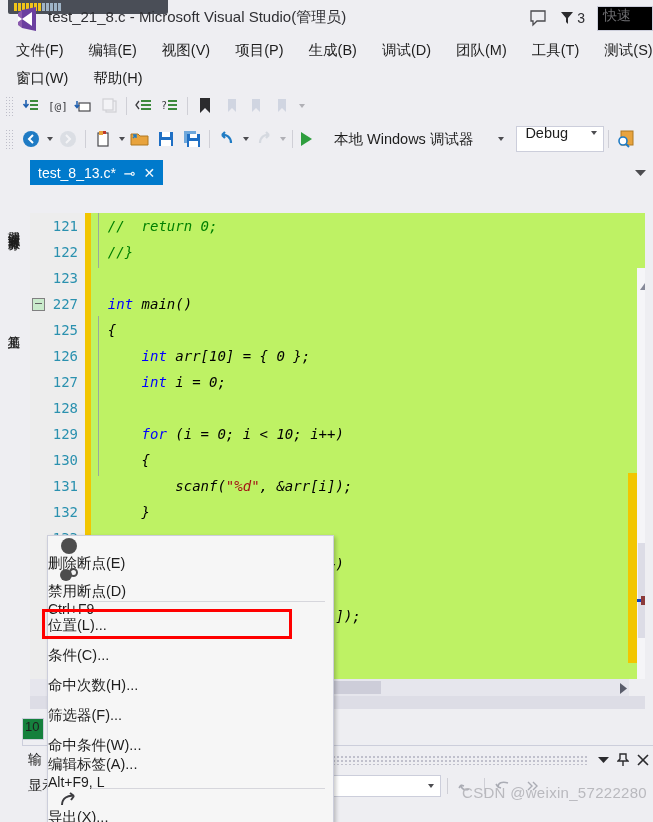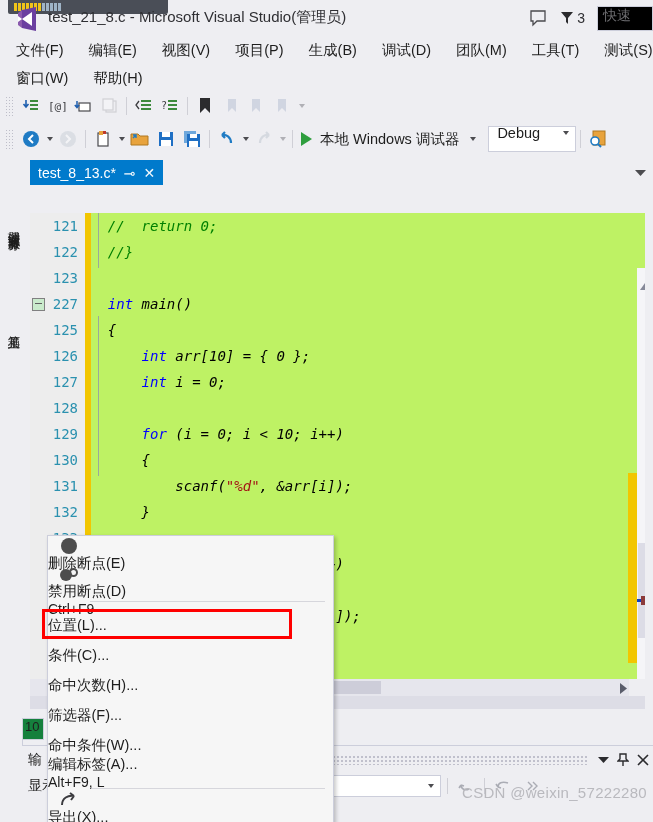--- a/index.html
+++ b/index.html
@@ -37,21 +37,21 @@
   .toolbar2{position:absolute;left:0;top:120px;width:653px;height:38px;display:flex;align-items:center;}
   .grip{width:10px;height:20px;margin:0 3px 0 5px;
     background-image:radial-gradient(#B9B9C4 40%, transparent 41%);
     background-size:3px 3px;background-repeat:repeat;opacity:.9;}
   .tbtn{width:26px;height:24px;display:flex;align-items:center;justify-content:center;cursor:default;}
   .tbtn.dis{opacity:.35;}
   .tsep{width:1px;height:18px;background:#CFCFD6;margin:0 4px;}
   .caret{width:11px;height:22px;display:flex;align-items:center;justify-content:center;cursor:default;}
   .caret:after{content:"";border-left:3.5px solid transparent;border-right:3.5px solid transparent;border-top:4px solid #4C4C50;}
   .caret.dis:after{border-top-color:#B0B0B6;}
-  .run-btn{display:flex;align-items:center;gap:8px;height:26px;padding:0 4px;cursor:default;}
+  .run-btn{display:flex;align-items:center;gap:22px;height:26px;padding:0 4px;cursor:default;}
   .play{width:0;height:0;border-left:11px solid #2E9E3E;border-top:7px solid transparent;border-bottom:7px solid transparent;}
   .run-label{font-size:14.5px;color:#1E1E1E;white-space:nowrap;}
   .combo{height:26px;min-width:88px;border:1px solid #CCCEDB;background:#fff;display:flex;align-items:center;
      justify-content:space-between;padding:0 4px 12px 8px;box-sizing:border-box;font-size:14.5px;color:#1E1E1E;margin-left:6px;}
 
   
   .leftdock{position:absolute;left:0;top:158px;width:22px;height:600px;background:#EEEEF2;border-right:1px solid #CCCEDB;}
   .vtab{position:absolute;left:0;width:22px;writing-mode:vertical-rl;text-orientation:upright;
         font-size:12.5px;color:#1E1E1E;letter-spacing:-1px;text-align:center;cursor:default;white-space:nowrap;}
 

